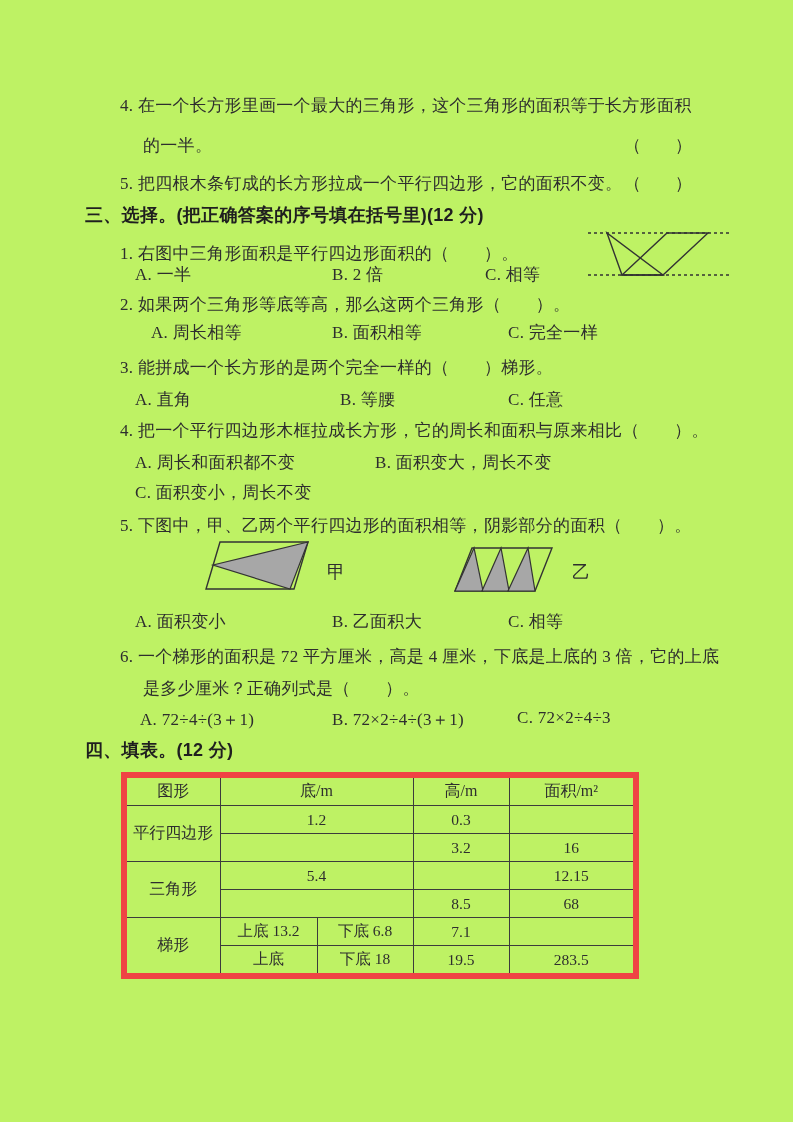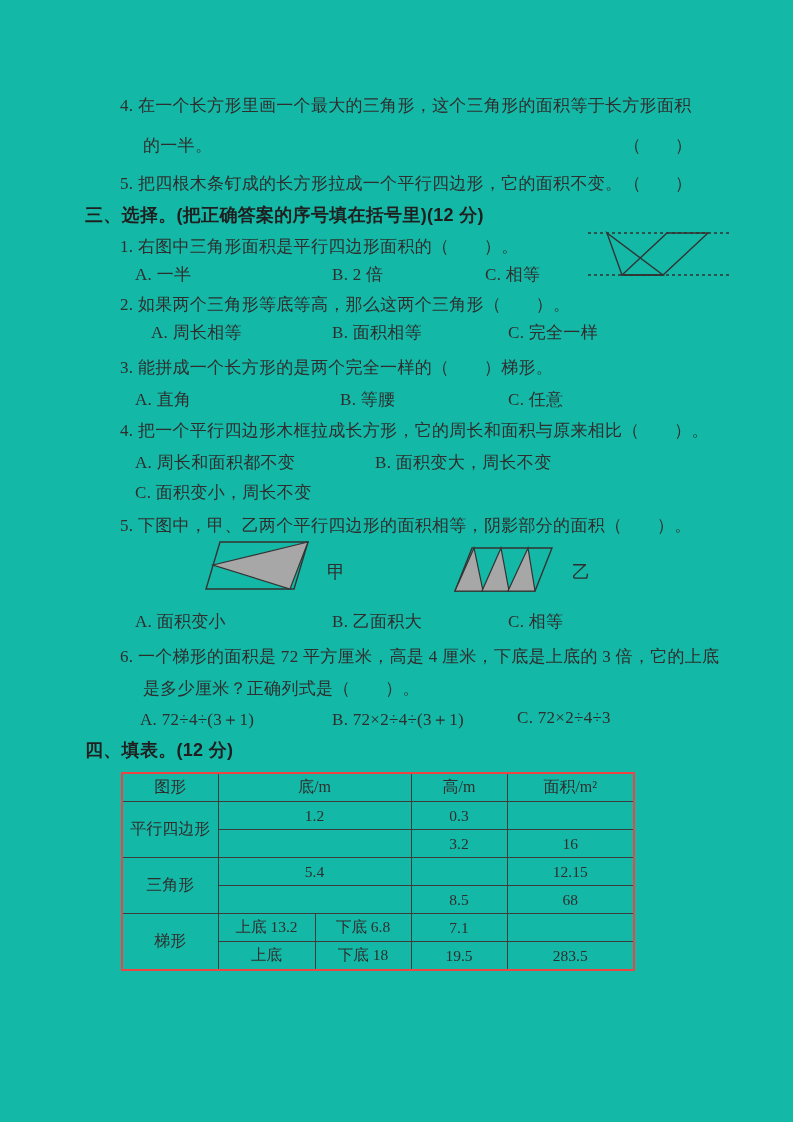--- a/index.html
+++ b/index.html
@@ -1,19 +1,19 @@
 <!DOCTYPE html>
 <html><head>
 <meta charset="utf-8">
 <style>
   html,body{margin:0;padding:0;background:#e8e8e8;}
   #page{
     position:relative;
     width:793px;height:1122px;
-    background:#14b8a6;
+    background:#bef264;
     font-family:"Liberation Serif","DejaVu Serif",serif;
     color:#2e2e2e;
     overflow:hidden;
   }
   .abs{position:absolute;white-space:nowrap;}
   .qtext{font-size:17px;letter-spacing:0.3px;}
   .opt{font-size:17px;letter-spacing:0.3px;}
   .heading{
     font-family:"Liberation Sans","DejaVu Sans",sans-serif;
     font-weight:bold;font-size:18px;color:#1f1f1f;letter-spacing:0.3px;
@@ -27,21 +27,21 @@
     color:#2e2e2e;
   }
   table.fill td{
     border:1px solid #3c3c3c;
     text-align:center;
     vertical-align:middle;
     height:27px;
     padding:0 2px;
     overflow:hidden;
   }
-  table.fill{border:2px solid #ef4444;}
+  table.fill{border:6px solid #ef4444;}
   td.hdr{height:28px;font-size:16px;}
   td.shape{font-size:16px;}
   td.lpad{text-align:left;padding-left:18px;}
   svg .dash{stroke:#333;stroke-width:1.3;stroke-dasharray:3 3;fill:none;}
   svg .shade{fill:#a7a7a7;stroke:#333;stroke-width:1.2;}
   svg .open{fill:none;stroke:#333;stroke-width:1.4;}
 </style>
 </head>
 <body>
 
@@ -49,21 +49,21 @@
 
   <div class="abs qtext" style="left:120px;top:94px;">4. 在一个长方形里画一个最大的三角形，这个三角形的面积等于长方形面积</div>
   <div class="abs qtext" style="left:143px;top:134px;">的一半。</div>
   <div class="abs paren" style="left:624px;top:134px;">（　　）</div>
 
   <div class="abs qtext" style="left:120px;top:172px;">5. 把四根木条钉成的长方形拉成一个平行四边形，它的面积不变。</div>
   <div class="abs paren" style="left:624px;top:172px;">（　　）</div>
 
   <div class="abs heading" style="left:85px;top:203px;">三、选择。(把正确答案的序号填在括号里)(12 分)</div>
 
-  <div class="abs qtext" style="left:120px;top:235px;">1. 右图中三角形面积是平行四边形面积的（　　）。</div>
+  <div class="abs qtext" style="left:120px;top:242px;">1. 右图中三角形面积是平行四边形面积的（　　）。</div>
   <div class="abs opt" style="left:135px;top:263px;">A. 一半</div>
   <div class="abs opt" style="left:332px;top:263px;">B. 2 倍</div>
   <div class="abs opt" style="left:485px;top:263px;">C. 相等</div>
   <svg class="abs" style="left:586px;top:224px;" width="148" height="60" viewBox="0 0 148 60">
     <line class="dash" x1="2" y1="9" x2="146" y2="9"></line>
     <line class="dash" x1="2" y1="51" x2="146" y2="51"></line>
     <polygon class="open" points="21,9 36,51 77,51"></polygon>
     <polygon class="open" points="81,9 122,9 77,51 36,51"></polygon>
   </svg>
 

